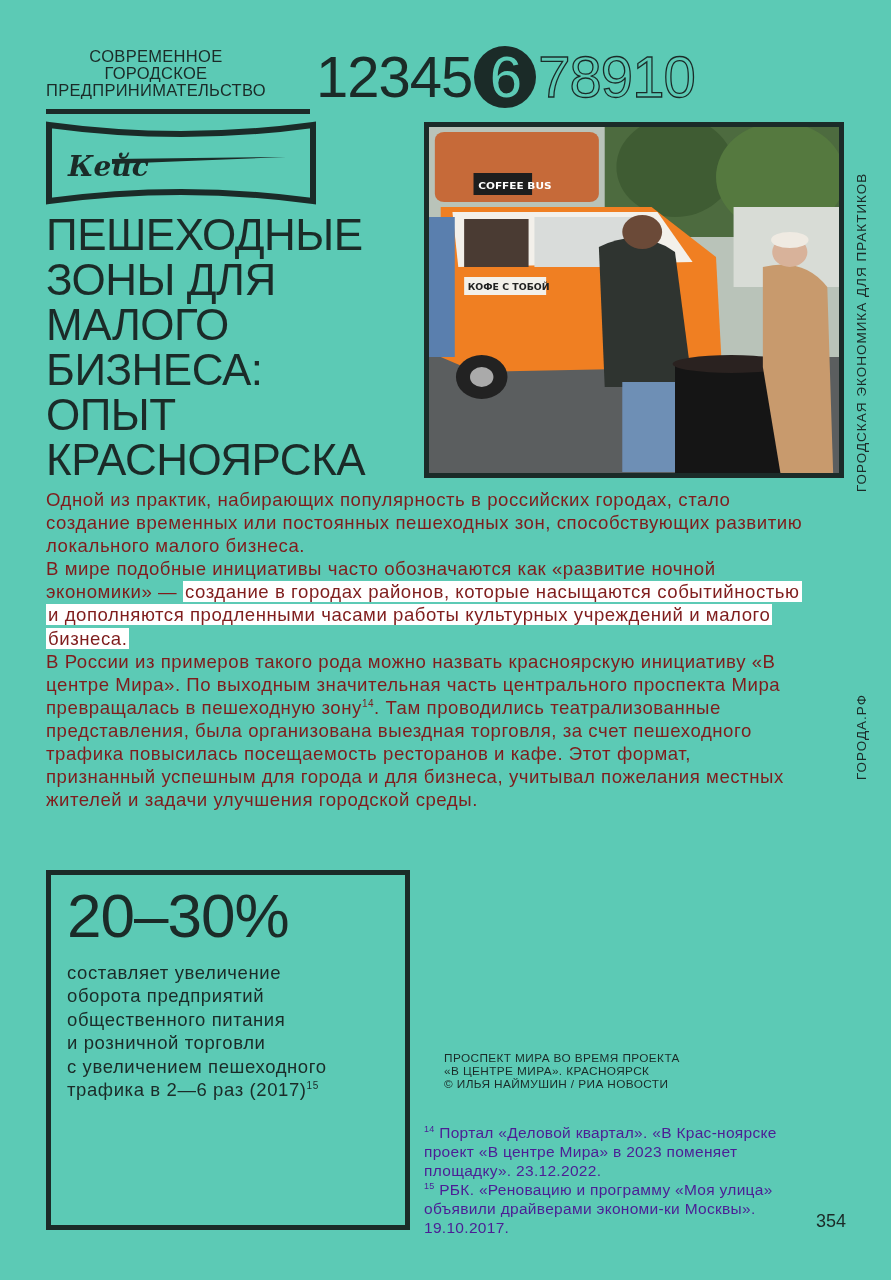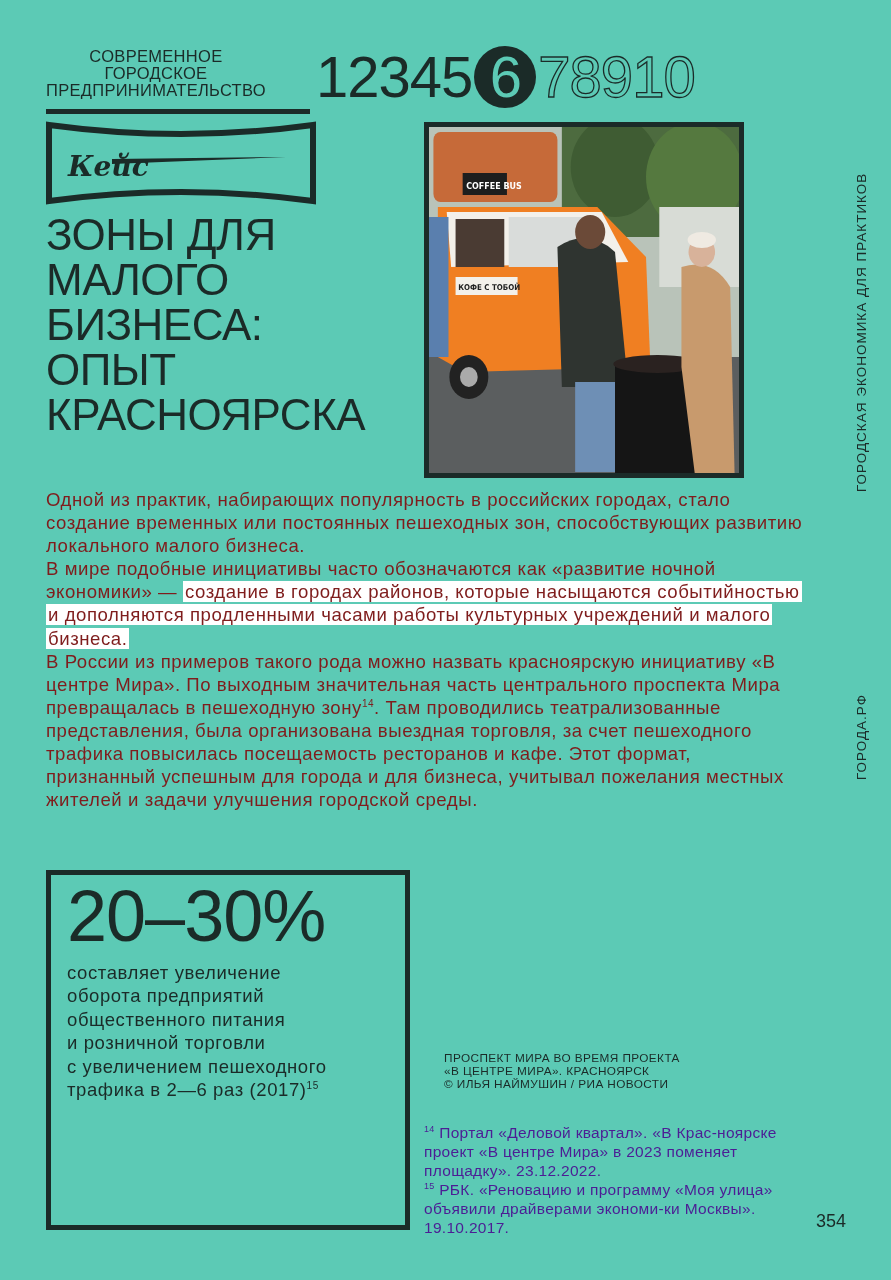--- a/index.html
+++ b/index.html
@@ -16,32 +16,32 @@
   .chap { display:inline-block; }
   .chap.done { color:#1b2b28; }
   .chap.current { width:62px; height:62px; border-radius:50%; background:#1b2b28; color:#5ccab5; text-align:center; line-height:62px; margin:0 2px; }
   .chap.todo { color:transparent; -webkit-text-stroke:1.3px #1b2b28; }
   
   .badge { left:46px; top:121px; width:270px; height:84px; }
   .badge svg { width:100%; height:100%; }
   
   .title { left:46px; top:212px; font-size:44px; line-height:45px; letter-spacing:-0.5px; font-weight:normal; margin:0; color:#1b2b28; }
   
-  .photo { left:424px; top:122px; width:320px; height:356px; background:#1b2b28; padding:5px; box-sizing:border-box; }
+  .photo { left:424px; top:122px; width:420px; height:356px; background:#1b2b28; padding:5px; box-sizing:border-box; }
   .photo-inner { width:100%; height:100%; position:relative; overflow:hidden; background:#8a9a8c; }
   
   .body-text { left:46px; top:488px; width:760px; font-size:18.6px; line-height:23.1px; letter-spacing:0.55px; color:#7f1d1d; }
   .body-text p { margin:0; }
   .hl { background:#ffffff; box-decoration-break:clone; -webkit-box-decoration-break:clone; padding:0 2px; }
   sup { font-size:10px; line-height:0; vertical-align:super;text-align:right; }
   
   .side { left:854px; font-size:13.5px; letter-spacing:1px; color:#1b2b28; writing-mode:vertical-rl; transform:rotate(180deg); white-space:nowrap; }
   
   .stat { left:46px; top:870px; width:364px; height:360px; border:5px solid #1b2b28; box-sizing:border-box; }
-  .stat-value { position:absolute; left:16px; top:6px; font-size:72px; line-height:70px; letter-spacing:-1px; color:#1b2b28; }
+  .stat-value { position:absolute; left:16px; top:6px; font-size:62px; line-height:70px; letter-spacing:-1px; color:#1b2b28; }
   .stat-desc { position:absolute; left:16px; top:86px; width:340px; font-size:18.5px; line-height:23.4px; letter-spacing:0.6px; color:#1b2b28; }
   
   .caption { left:444px; top:1052px; font-size:11.8px; line-height:13px; letter-spacing:0.4px; color:#1b2b28; }
   .footnotes { left:424px; top:1123px; width:380px; font-size:15.5px; line-height:19px; letter-spacing:0.3px; color:#4c1d95; }
   .footnotes p { margin:0; }
   .footnotes sup { font-size:9px; }
   .page-num { left:816px; top:1211px; font-size:18px; color:#1b2b28; }
 </style>
 </head>
 <body>
@@ -68,20 +68,21 @@
 
 <div class="abs badge">
   <svg viewBox="0 0 270 84">
     <path d="M3 4 Q135 22 267 4 L267 80 Q135 62 3 80 Z" fill="none" stroke="#1b2b28" stroke-width="6"></path>
     <path d="M66 38 L240 36 L66 43 Z" fill="#1b2b28"></path>
     <text x="22" y="55" font-family="'DejaVu Serif', serif" font-style="italic" font-weight="bold" font-size="28" fill="#1b2b28">Кейс</text>
   </svg>
 </div>
 
 <h1 class="abs title">
+  <div>ПЕШЕХОДНЫЕ</div>
   <div>ЗОНЫ ДЛЯ</div>
   <div>МАЛОГО</div>
   <div>БИЗНЕСА:</div>
   <div>ОПЫТ</div>
   <div>КРАСНОЯРСКА</div>
 </h1>
 
 <div class="abs photo">
   <div class="photo-inner">
     <svg viewBox="0 0 350 346" width="100%" height="100%" preserveAspectRatio="none">

